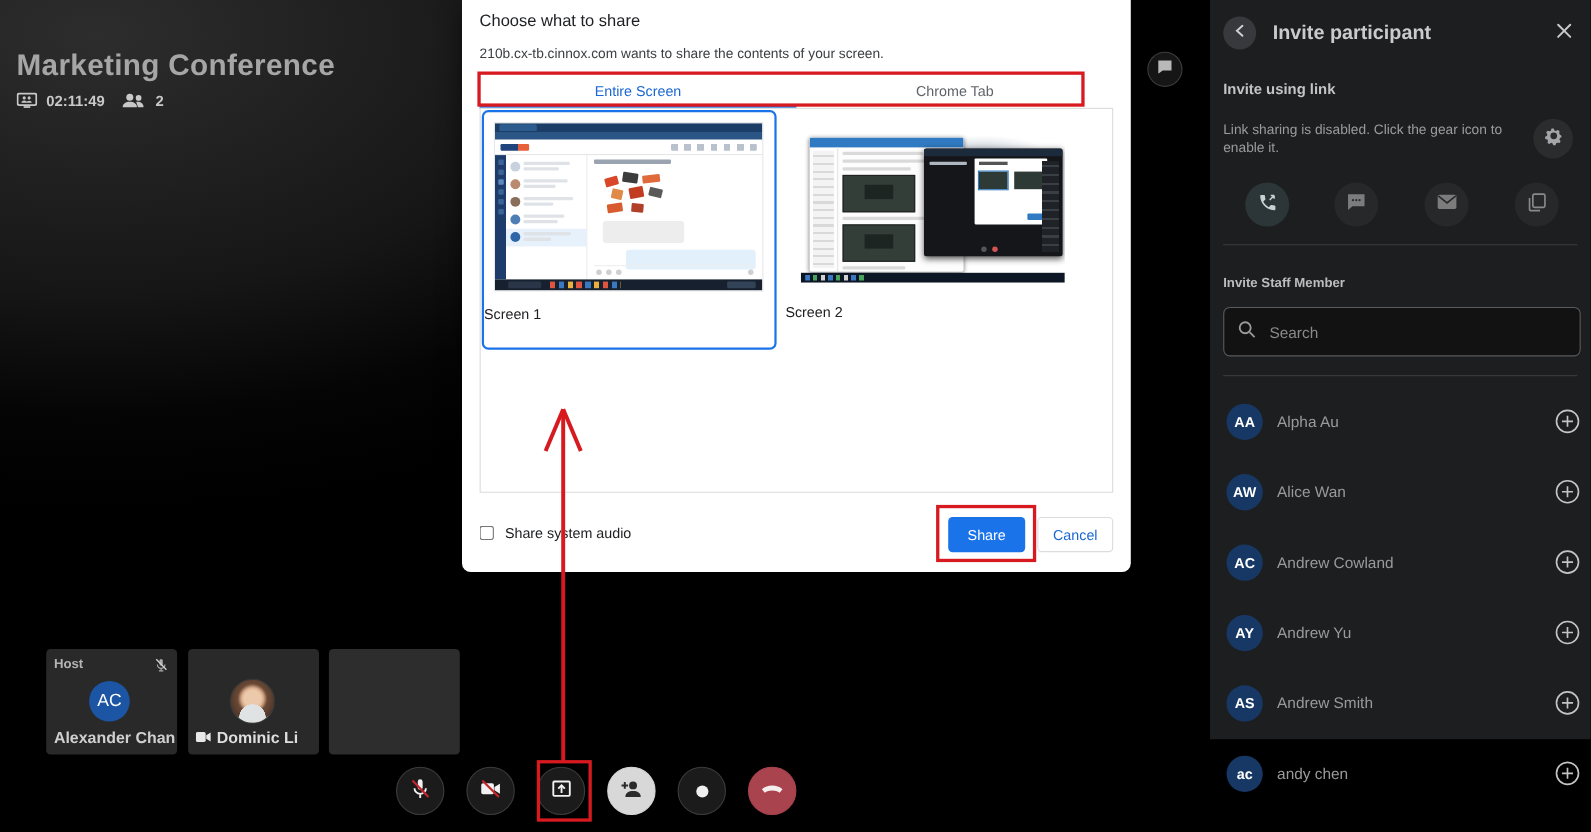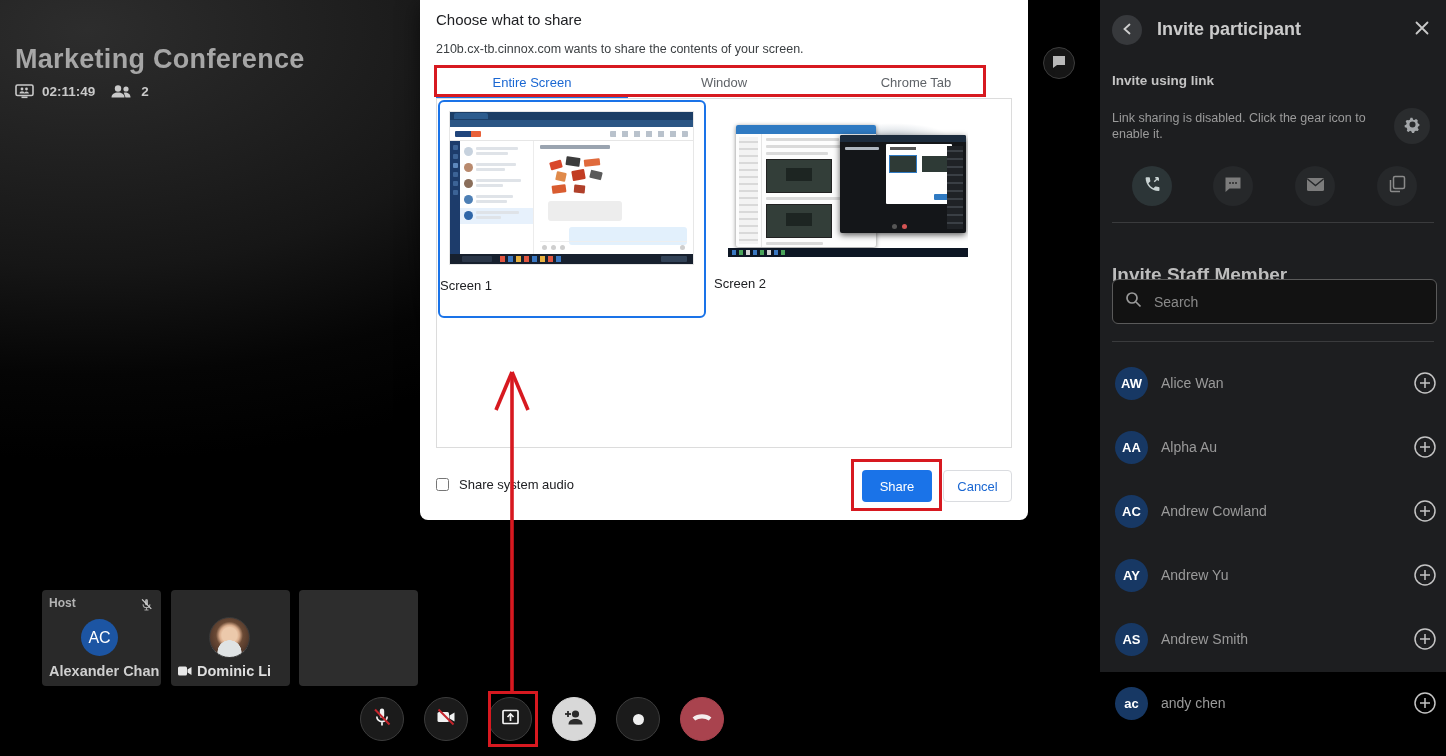--- a/index.html
+++ b/index.html
@@ -148,21 +148,21 @@
   #sb-close { left:310px; top:18px; width:24px; height:24px; display:flex; align-items:center; justify-content:center; }
   #sb-link-heading { left:12px; top:73px; font-size:13.5px; font-weight:bold; color:#c4c4c4; }
   #sb-link-msg { left:12px; top:110px; width:262px; font-size:12.5px; line-height:16px; color:#9b9b9b; }
   #sb-gear { left:294px; top:108px; width:36px; height:36px; border-radius:50%; background:#2a2c2e;
     display:flex; align-items:center; justify-content:center; }
   .invite-circle { top:166px; width:40px; height:40px; border-radius:50%; background:#26282a;
     display:flex; align-items:center; justify-content:center; }
   #inv-call { left:32px; background:#2c3537; } #inv-sms { left:113px; } #inv-mail { left:195px; } #inv-copy { left:277px; }
   .sb-divider { left:12px; width:322px; height:1px; background:#3a3b3d; }
   #sb-div1 { top:222px; } #sb-div2 { top:341px; }
-  #sb-staff-heading { left:12px; top:264px; font-size:19px; font-weight:bold; color:#bdbdbd; }
+  #sb-staff-heading { left:12px; top:250px; font-size:12px; font-weight:bold; color:#bdbdbd; }
   #sb-search { left:12px; top:279px; width:325px; height:45px; background:#121212; border:1px solid #5a5a5a;
     border-radius:6px; display:flex; align-items:center; padding:0 12px; gap:12px; }
   #sb-search input { flex:1; background:transparent; border:none; outline:none; color:#15803d; font-size:14px; font-family:inherit; }
   #sb-search input::placeholder { color:#8a8a8a; }
   #staff-list { left:0; top:351px; width:346px; }
   .staff-row { height:64px; display:flex; align-items:center; padding:0 9px 0 15px; }
   .staff-avatar { width:33px; height:33px; border-radius:50%; background:#173864; color:#fff;
     font-size:13px; font-weight:bold; display:flex; align-items:center; justify-content:center; flex:none; }
   .staff-name { margin-left:13px; font-size:14px; color:#9a9a9a; }
   .staff-add { margin-left:auto; display:flex; }
@@ -280,21 +280,20 @@
     </span>
   </div>
 </div>
 
 <div class="abs" id="share-dialog">
   <div class="abs" id="dlg-title">Choose what to share</div>
   <div class="abs" id="dlg-subtitle">210b.cx-tb.cinnox.com wants to share the contents of your screen.</div>
 
   <div class="abs" id="dlg-tabs">
     <div class="dlg-tab active">Entire Screen</div>
-    <div class="dlg-tab">Window</div>
     <div class="dlg-tab">Chrome Tab</div>
   </div>
 
   <div class="abs" id="dlg-panel">
 
     <div class="screen-card" id="card-screen1">
       <div class="thumb" id="thumb1">
         <div class="t1-tabbar">
             <span class="tab"></span>
           </div>
@@ -503,33 +502,33 @@
           <circle cx="7" cy="7" r="5" fill="none" stroke="#9a9a9a" stroke-width="1.7"></circle>
           <line x1="11" y1="11" x2="15.5" y2="15.5" stroke="#9a9a9a" stroke-width="1.7"></line>
         </svg>
     </span>
     <input type="text" placeholder="Search" style="">
   </div>
   <div class="abs sb-divider" id="sb-div2"></div>
 
   <div class="abs" id="staff-list">
     <div class="staff-row">
-      <span class="staff-avatar">AW</span>
-      <span class="staff-name">Alice Wan</span>
+      <span class="staff-avatar">AA</span>
+      <span class="staff-name">Alpha Au</span>
       <span class="staff-add">
           <svg width="24" height="24" viewBox="0 0 24 24">
             <circle cx="12" cy="12" r="10" fill="none" stroke="#c4c4c4" stroke-width="1.5"></circle>
             <line x1="7" y1="12" x2="17" y2="12" stroke="#c4c4c4" stroke-width="1.5"></line>
             <line x1="12" y1="7" x2="12" y2="17" stroke="#c4c4c4" stroke-width="1.5"></line>
           </svg>
         </span>
     </div>
     <div class="staff-row">
-      <span class="staff-avatar">AA</span>
-      <span class="staff-name">Alpha Au</span>
+      <span class="staff-avatar">AW</span>
+      <span class="staff-name">Alice Wan</span>
       <span class="staff-add">
           <svg width="24" height="24" viewBox="0 0 24 24">
             <circle cx="12" cy="12" r="10" fill="none" stroke="#c4c4c4" stroke-width="1.5"></circle>
             <line x1="7" y1="12" x2="17" y2="12" stroke="#c4c4c4" stroke-width="1.5"></line>
             <line x1="12" y1="7" x2="12" y2="17" stroke="#c4c4c4" stroke-width="1.5"></line>
           </svg>
         </span>
     </div>
     <div class="staff-row">
       <span class="staff-avatar">AC</span>

